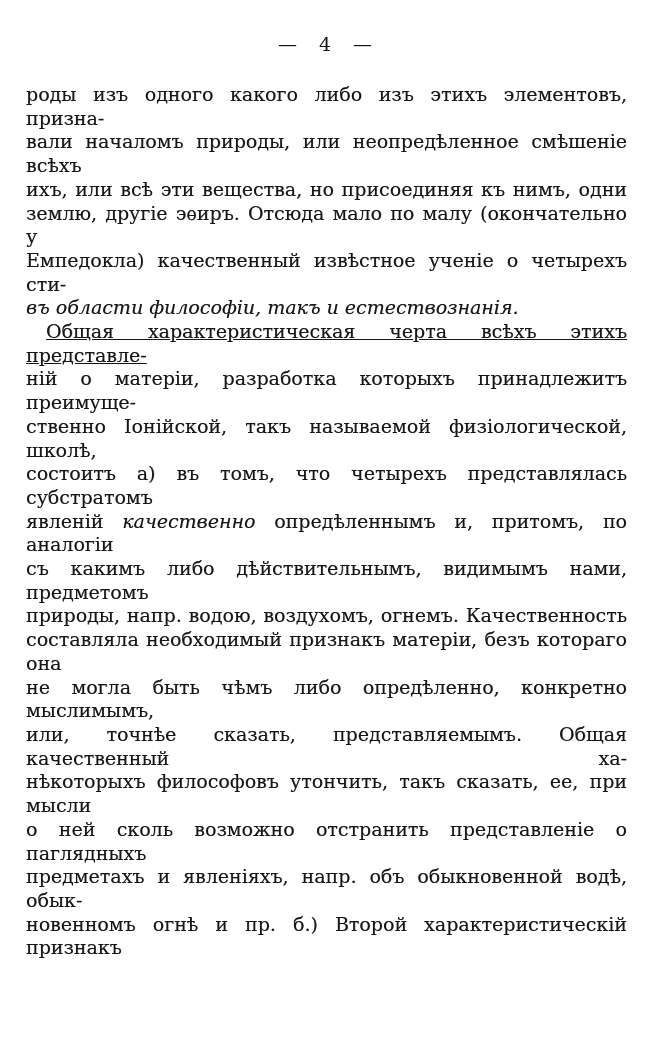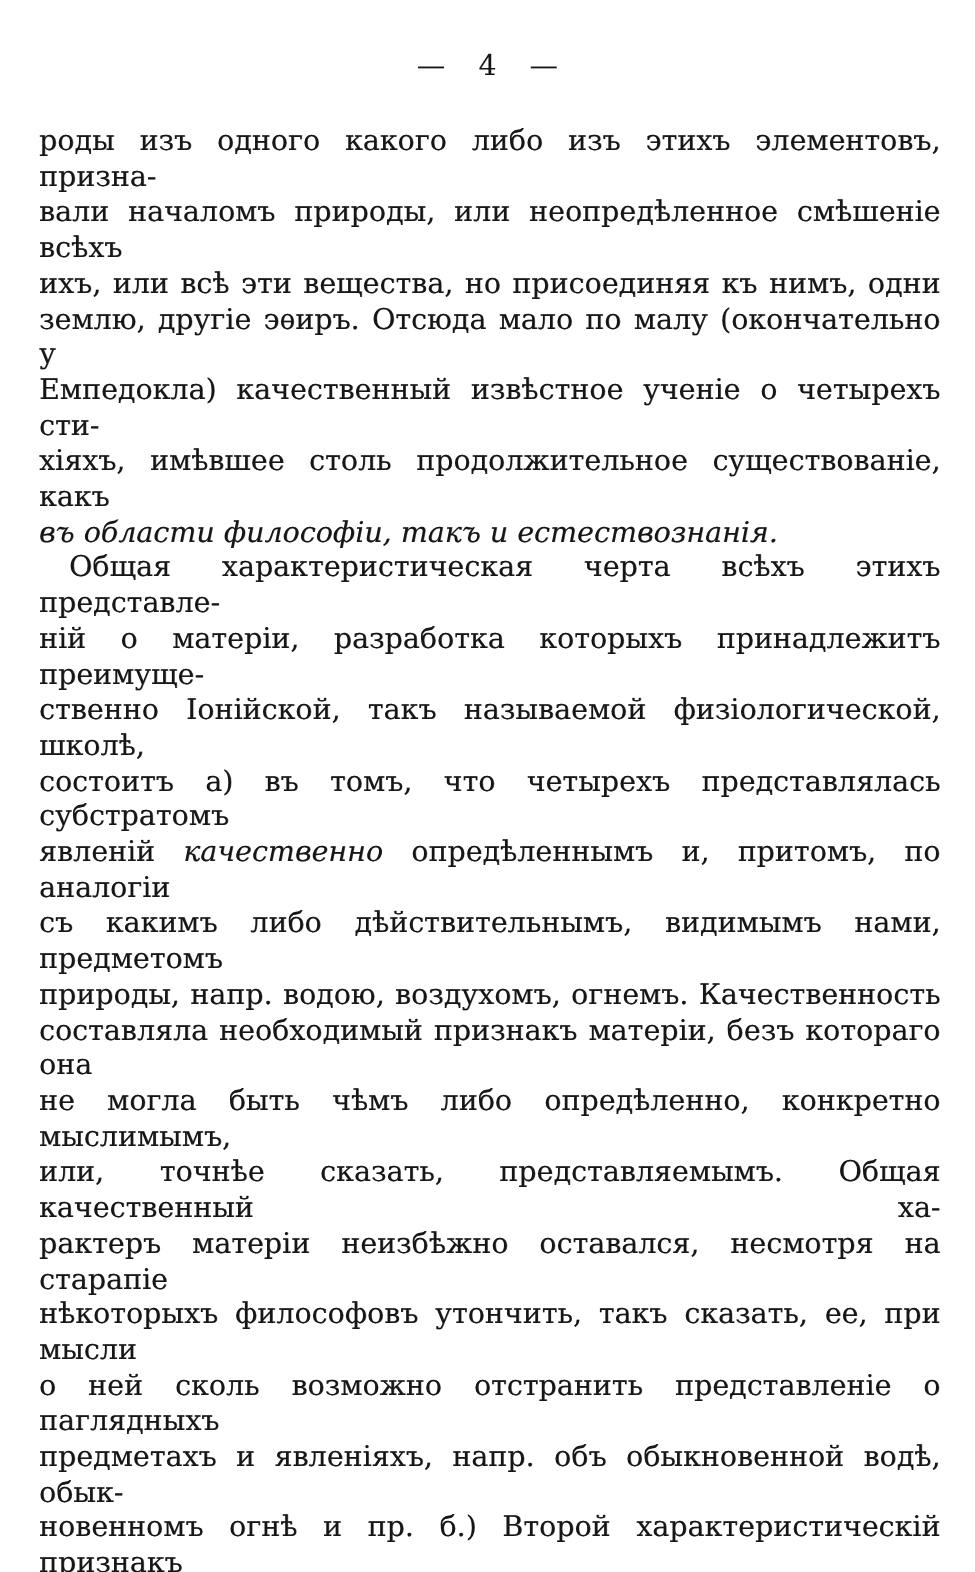--- a/index.html
+++ b/index.html
@@ -40,49 +40,48 @@
     text-align-last: justify;
     -moz-text-align-last: justify;
   }
   .line.last {
     text-align-last: left;
     font-style: italic;
     -moz-text-align-last: left;
   }
   .line.indent {
     text-indent: 20px;
+    text-decoration: underline;
   }
   .line em {
     font-style: italic;
   }
 </style>
 </head>
 <body>
 
 <div class="page">
   <div class="header">
     <span>— 4 —</span>
   </div>
   <div class="body-text">
       <div class="line">роды изъ одного какого либо изъ этихъ элементовъ, призна-</div>
       <div class="line">вали началомъ природы, или неопредѣленное смѣшеніе всѣхъ</div>
       <div class="line">ихъ, или всѣ эти вещества, но присоединяя къ нимъ, одни</div>
       <div class="line">землю, другіе эѳиръ. Отсюда мало по малу (окончательно у</div>
       <div class="line">Емпедокла) качественный извѣстное ученіе о четырехъ сти-</div>
-      <div class="line">хіяхъ, имѣвшее столь продолжительное существованіе, какъ</div>
       <div class="line last">въ области философіи, такъ и естествознанія.</div>
       <div class="line indent">Общая характеристическая черта всѣхъ этихъ представле-</div>
       <div class="line">ній о матеріи, разработка которыхъ принадлежитъ преимуще-</div>
       <div class="line">ственно Іонійской, такъ называемой физіологической, школѣ,</div>
       <div class="line">состоитъ а) въ томъ, что четырехъ представлялась субстратомъ</div>
       <div class="line">явленій <em>качественно</em> опредѣленнымъ и, притомъ, по аналогіи</div>
       <div class="line">съ какимъ либо дѣйствительнымъ, видимымъ нами, предметомъ</div>
       <div class="line">природы, напр. водою, воздухомъ, огнемъ. Качественность</div>
       <div class="line">составляла необходимый признакъ матеріи, безъ котораго она</div>
       <div class="line">не могла быть чѣмъ либо опредѣленно, конкретно мыслимымъ,</div>
       <div class="line">или, точнѣе сказать, представляемымъ. Общая качественный ха-</div>
-      <div class="line">рактеръ матеріи неизбѣжно оставался, несмотря на старапіе</div>
       <div class="line">нѣкоторыхъ философовъ утончить, такъ сказать, ее, при мысли</div>
       <div class="line">о ней сколь возможно отстранить представленіе о паглядныхъ</div>
       <div class="line">предметахъ и явленіяхъ, напр. объ обыкновенной водѣ, обык-</div>
       <div class="line">новенномъ огнѣ и пр. б.) Второй характеристическій признакъ</div>
     </div>
 </div>
 
 </body></html>

